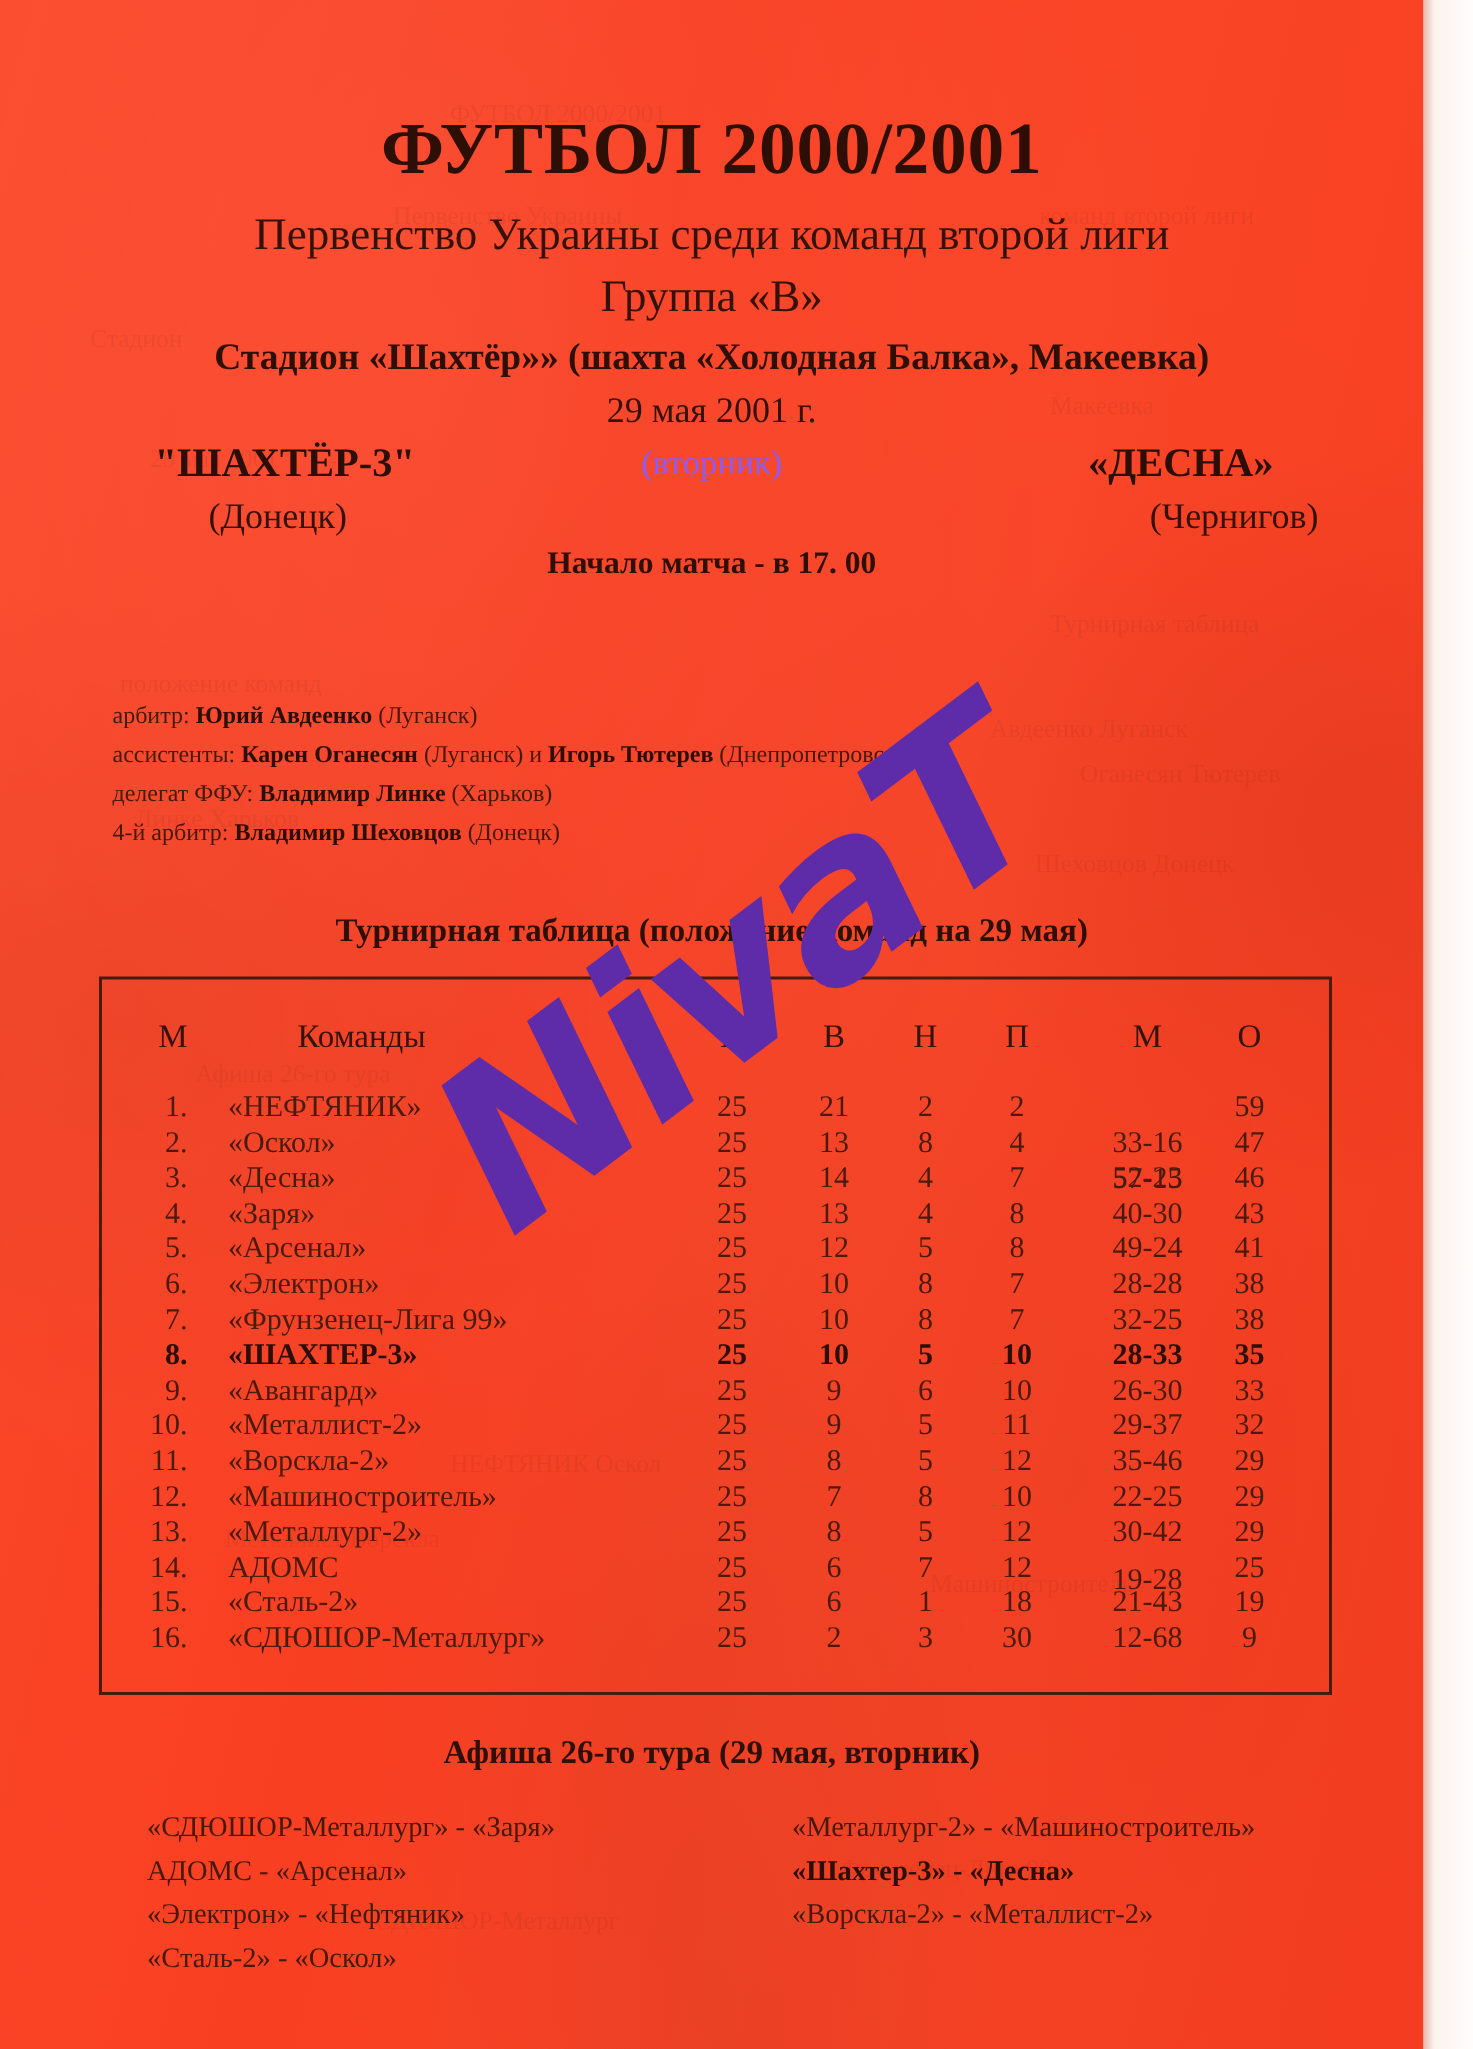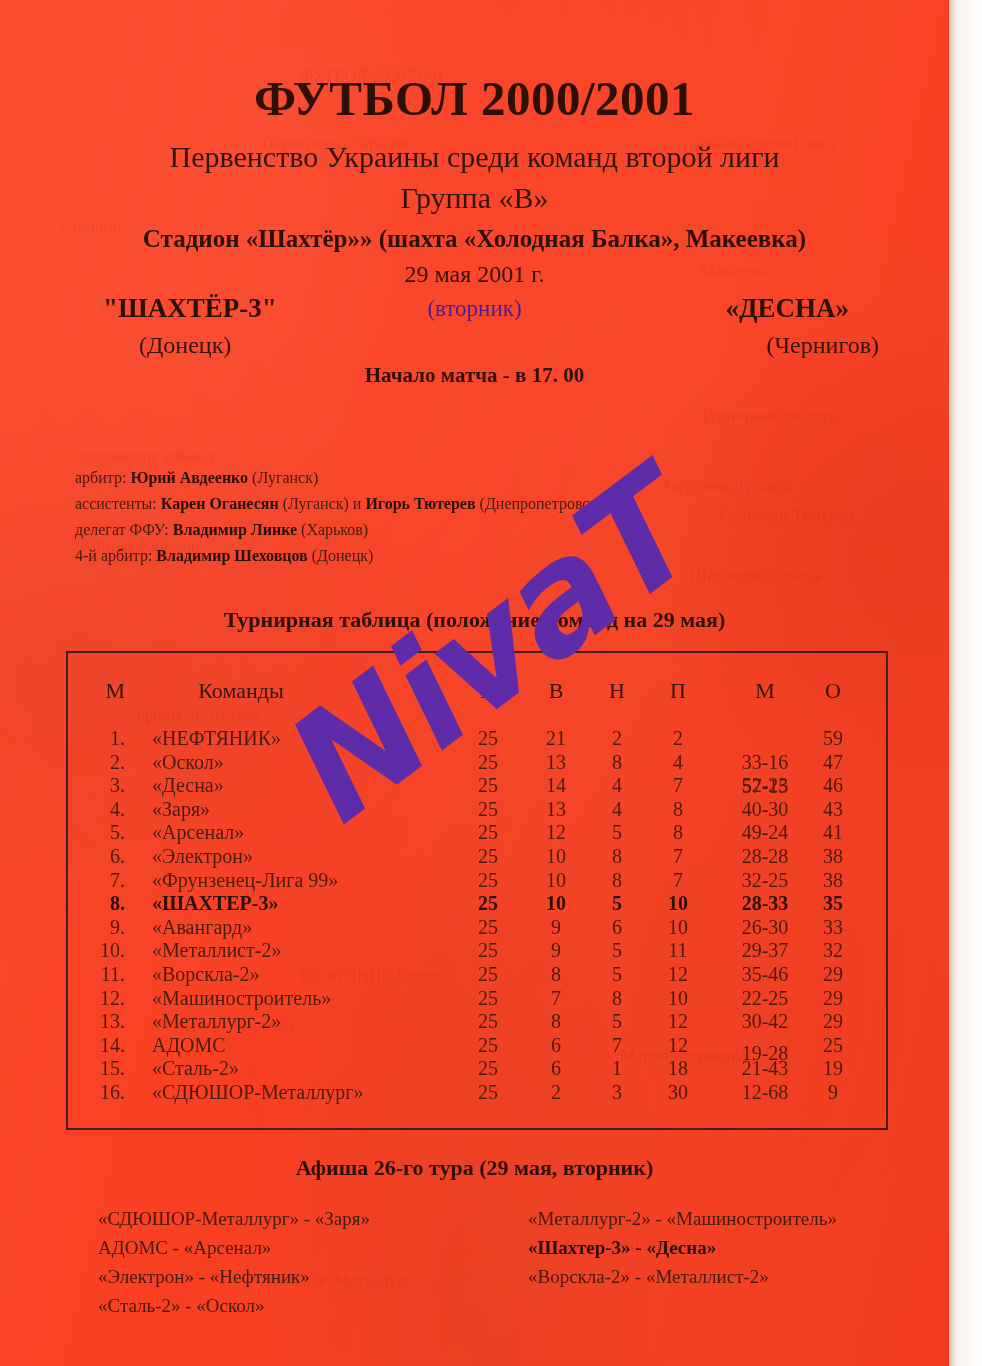--- a/index.html
+++ b/index.html
@@ -106,21 +106,21 @@
     font-weight: bold;
     color: #2b0e05;
   }
   #weekday-label {
     position: absolute;
     left: 0;
     top: 3px;
     width: 949px;
     text-align: center;
     font-size: 23px;
-    color: #4c1d95;
+    color: #8b5cf6;
   }
   #away-team {
     position: absolute;
     right: 100px;
     top: 0;
     font-size: 27px;
     font-weight: bold;
     color: #2b0e05;
   }
   #home-city {

